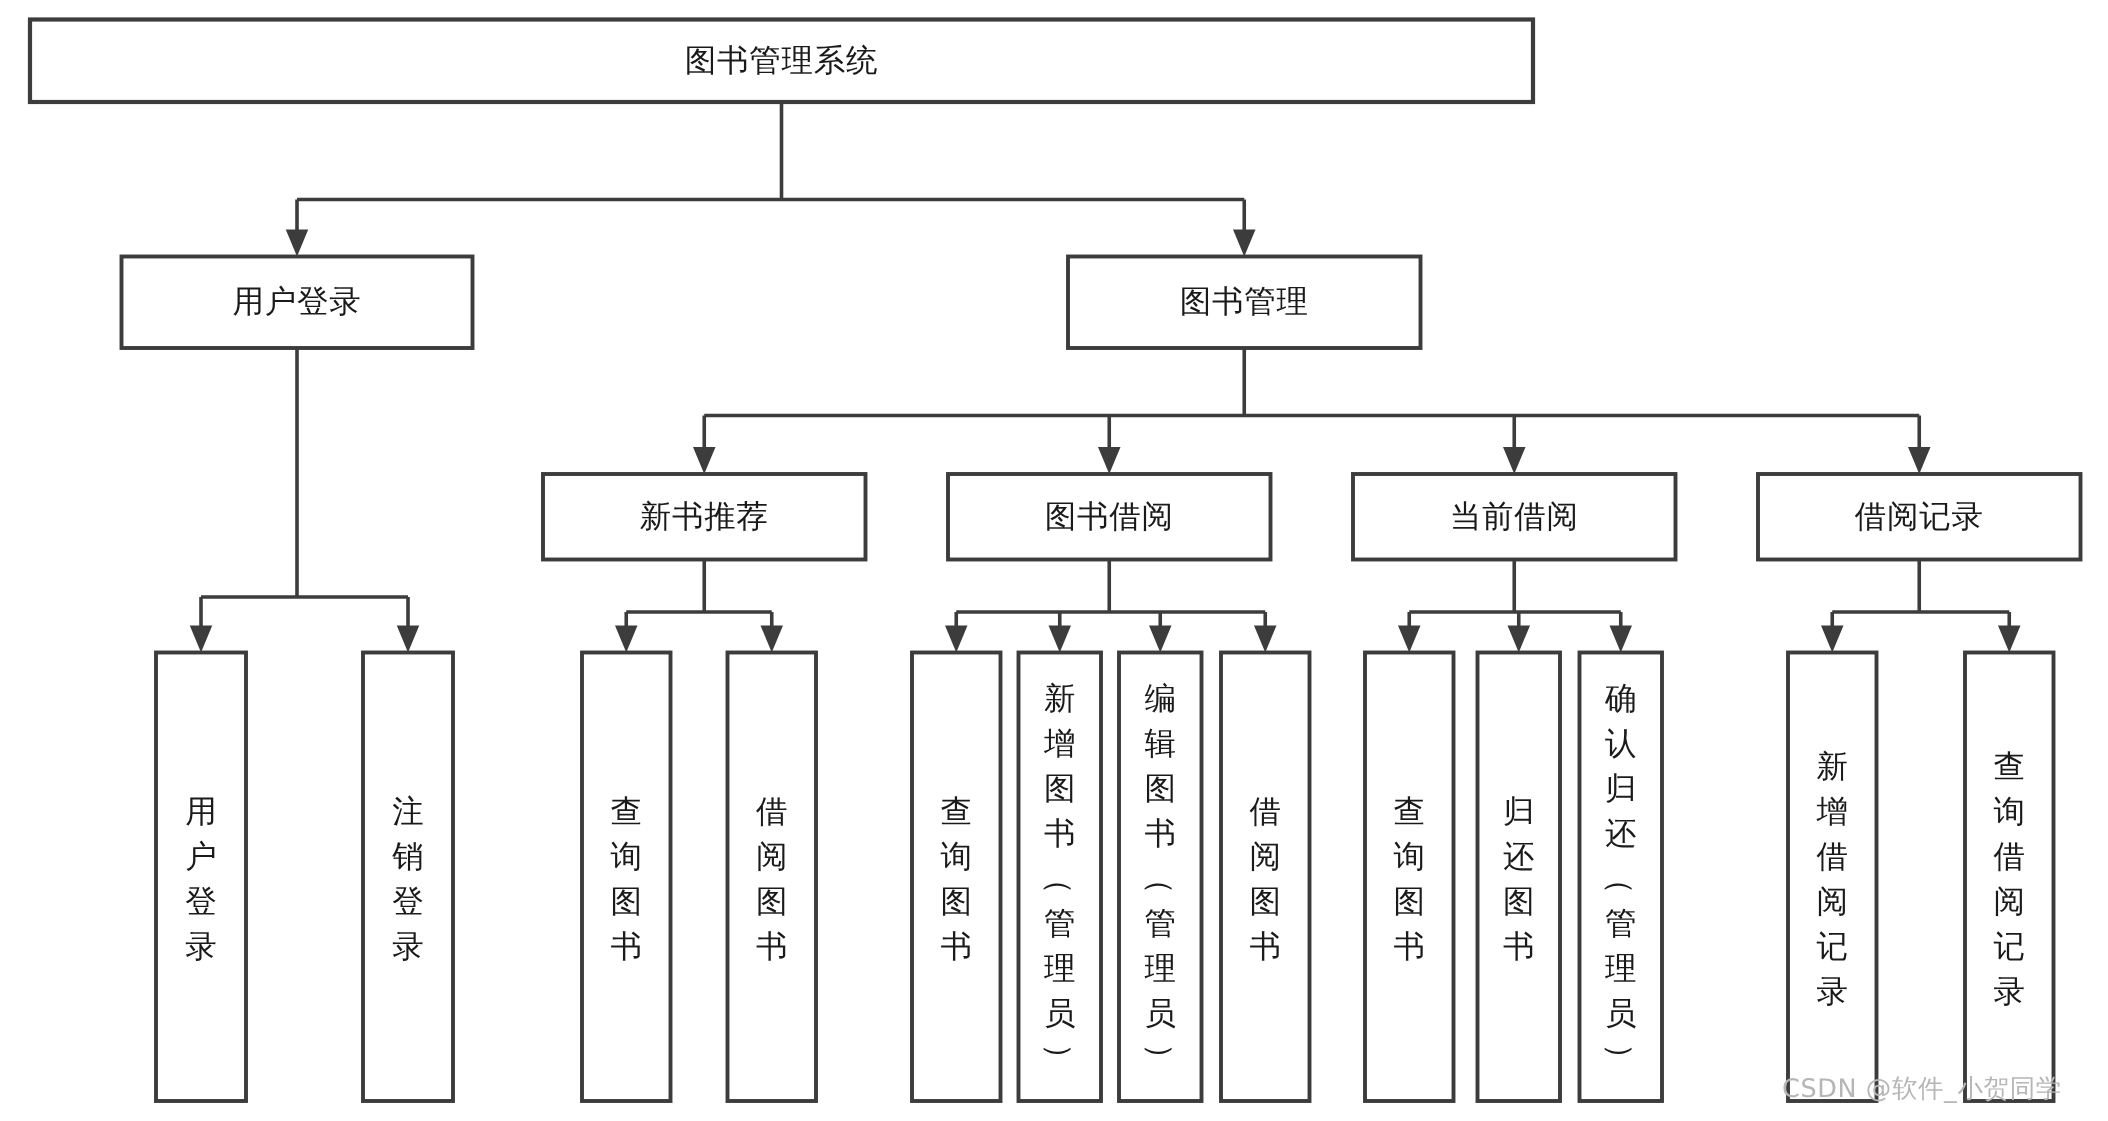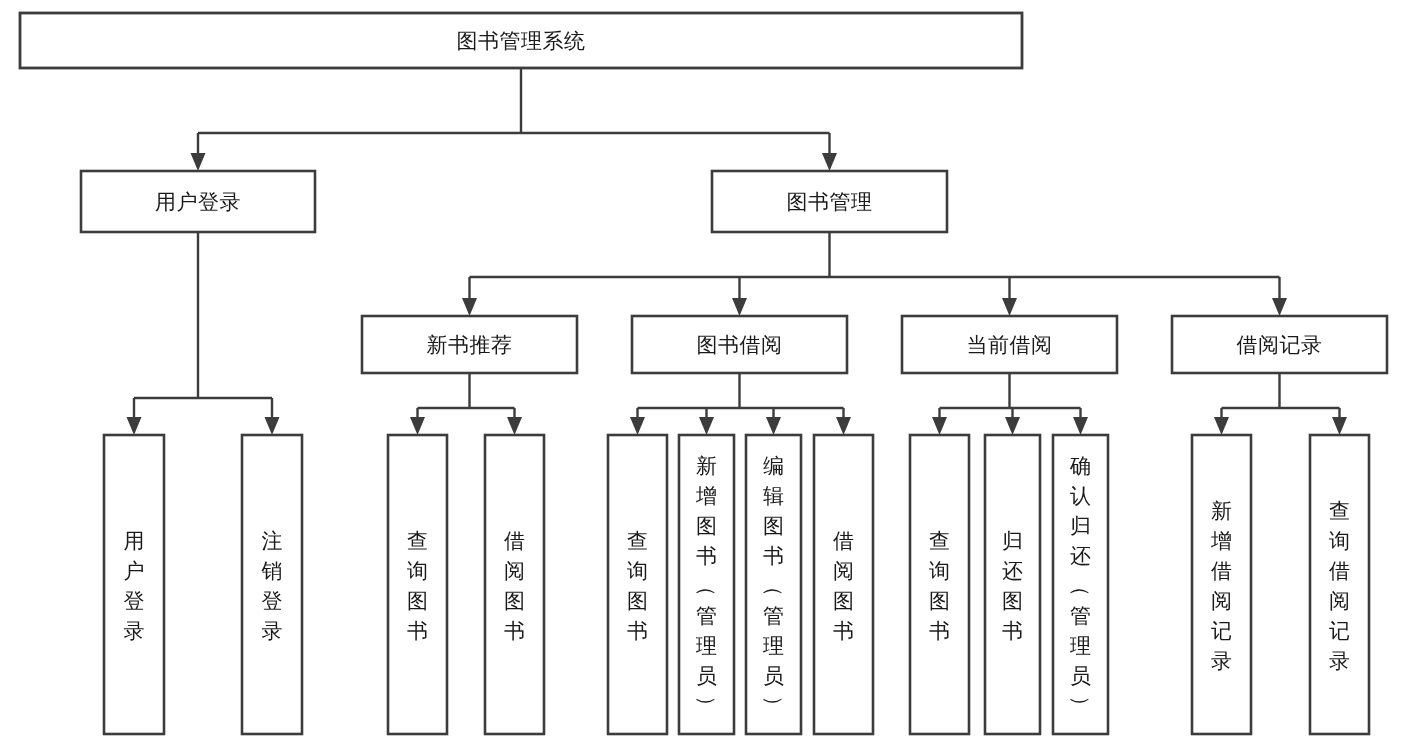--- a/index.html
+++ b/index.html
@@ -304,13 +304,14 @@
             <text class="node-label-v-char" x="1339.5" y="517.9">查</text>
             <text class="node-label-v-char" x="1339.5" y="547.9">询</text>
             <text class="node-label-v-char" x="1339.5" y="577.9">借</text>
             <text class="node-label-v-char" x="1339.5" y="607.9">阅</text>
             <text class="node-label-v-char" x="1339.5" y="637.9">记</text>
             <text class="node-label-v-char" x="1339.5" y="667.9">录</text>
           </g>
         </g>
       </g>
   </svg>
+  <div class="watermark-text">CSDN @软件_小贺同学</div>
 </div>
 
 </body></html>

